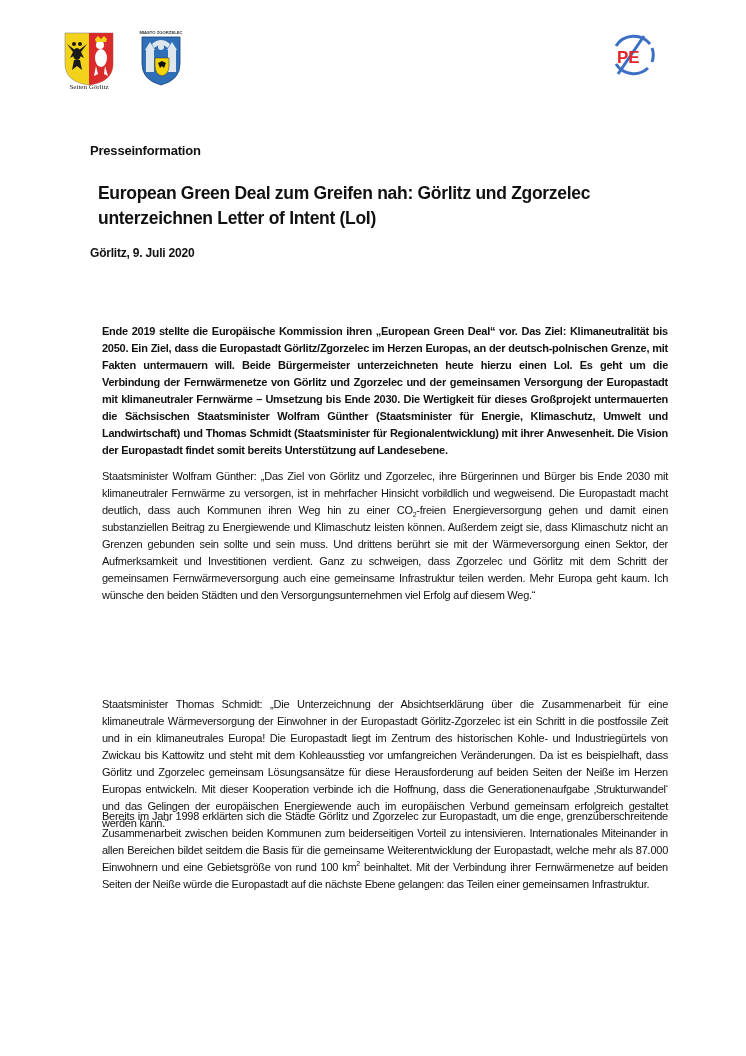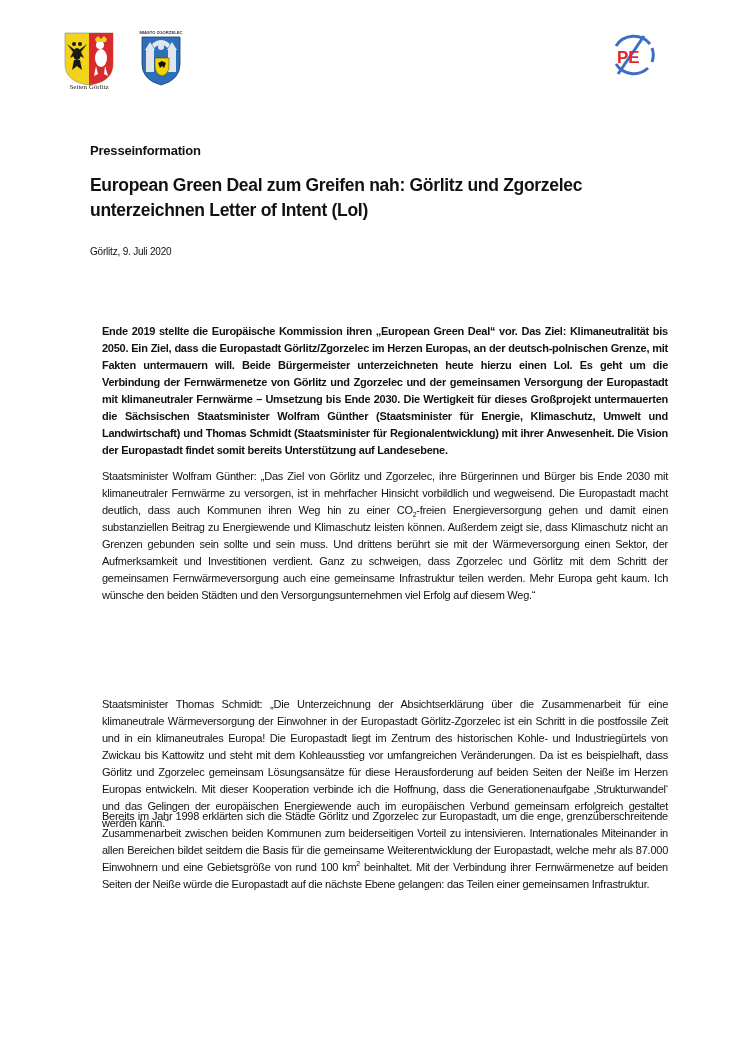--- a/index.html
+++ b/index.html
@@ -6,21 +6,21 @@
     body { width: 746px; height: 1056px; position: relative; overflow: hidden; font-family: "Liberation Sans", sans-serif; color: #111; }
     .page { position: absolute; inset: 0; background: #fff; }
     .logo { position: absolute; }
     .logo-goerlitz { left: 62px; top: 30px; width: 54px; height: 64px; }
     .logo-goerlitz-label { position: absolute; left: 58px; top: 83px; width: 62px; text-align: center; font-family: "Liberation Serif", serif; font-size: 7px; color: #222; }
     .logo-zgorzelec { left: 138px; top: 28px; width: 46px; height: 58px; }
     .logo-swg { left: 494px; top: 38px; width: 96px; height: 38px; }
     .logo-pe { left: 608px; top: 30px; width: 50px; height: 50px; }
     .kicker { position: absolute; left: 90px; top: 143px; font-size: 13px; font-weight: bold; letter-spacing: -0.2px; }
     .headline { position: absolute; left: 90px; top: 173px; width: 570px; font-size: 17.5px; line-height: 25px; font-weight: bold; letter-spacing: -0.3px; }
-    .dateline { position: absolute; left: 90px; top: 246px; font-size: 10px; font-weight: normal; letter-spacing: -0.2px; }
+    .dateline { position: absolute; left: 90px; top: 246px; font-size: 12px; font-weight: bold; letter-spacing: -0.2px; }
 
     .para { position: absolute; left: 90px; width: 566px; font-size: 11px; line-height: 17px; text-align: justify; letter-spacing: -0.25px; margin: 12px; }
     .lead { top: 311px; font-weight: bold; }
     .p1 { top: 456px; }
     .p2 { top: 684px; }
     .p3 { top: 796px; }
     sub { font-size: 7px; line-height: 0; }
     sup { font-size: 7px; line-height: 0; }
   </style>
 </head>
@@ -75,21 +75,21 @@
     <svg width="50" height="50" viewBox="0 0 50 50">
       <path d="M8 16 A21 21 0 0 1 42 14" fill="none" stroke="#3a6fc4" stroke-width="3"></path>
       <path d="M8 34 A21 21 0 0 0 40 38" fill="none" stroke="#3a6fc4" stroke-width="3"></path>
       <path d="M36 6 L10 44" stroke="#3a6fc4" stroke-width="3"></path>
       <path d="M44 18 A20 20 0 0 1 44 32" fill="none" stroke="#3a6fc4" stroke-width="3"></path>
       <text x="9" y="33" font-size="17" font-weight="bold" fill="#e0262b" font-family="Liberation Sans, sans-serif">PE</text>
     </svg>
   </div>
 
   <div class="kicker">Presseinformation</div>
-  <h1 class="headline" style="margin:0;">European Green Deal zum Greifen nah: Görlitz und Zgorzelec unterzeichnen Letter of Intent (LoI)</h1>
+  <h1 class="headline" style="margin:8px;">European Green Deal zum Greifen nah: Görlitz und Zgorzelec unterzeichnen Letter of Intent (LoI)</h1>
   <div class="dateline">Görlitz, 9. Juli 2020</div>
 
   <p class="para lead">Ende 2019 stellte die Europäische Kommission ihren „European Green Deal“ vor. Das Ziel: Klimaneutralität bis 2050. Ein Ziel, dass die Europastadt Görlitz/Zgorzelec im Herzen Europas, an der deutsch-polnischen Grenze, mit Fakten untermauern will. Beide Bürgermeister unterzeichneten heute hierzu einen LoI. Es geht um die Verbindung der Fernwärmenetze von Görlitz und Zgorzelec und der gemeinsamen Versorgung der Europastadt mit klimaneutraler Fernwärme – Umsetzung bis Ende 2030. Die Wertigkeit für dieses Großprojekt untermauerten die Sächsischen Staatsminister Wolfram Günther (Staatsminister für Energie, Klimaschutz, Umwelt und Landwirtschaft) und Thomas Schmidt (Staatsminister für Regionalentwicklung) mit ihrer Anwesenheit. Die Vision der Europastadt findet somit bereits Unterstützung auf Landesebene.</p>
 
   <p class="para p1"><span>Staatsminister Wolfram Günther: „Das Ziel von Görlitz und Zgorzelec, ihre Bürgerinnen und Bürger bis Ende 2030 mit klimaneutraler Fernwärme zu versorgen, ist in mehrfacher Hinsicht vorbildlich und wegweisend. Die Europastadt macht deutlich, dass auch Kommunen ihren Weg hin zu einer CO</span><sub>2</sub><span>-freien Energieversorgung gehen und damit einen substanziellen Beitrag zu Energiewende und Klimaschutz leisten können. Außerdem zeigt sie, dass Klimaschutz nicht an Grenzen gebunden sein sollte und sein muss. Und drittens berührt sie mit der Wärmeversorgung einen Sektor, der Aufmerksamkeit und Investitionen verdient. Ganz zu schweigen, dass Zgorzelec und Görlitz mit dem Schritt der gemeinsamen Fernwärmeversorgung auch eine gemeinsame Infrastruktur teilen werden. Mehr Europa geht kaum. Ich wünsche den beiden Städten und den Versorgungsunternehmen viel Erfolg auf diesem Weg.“</span></p>
 
   <p class="para p2">Staatsminister Thomas Schmidt: „Die Unterzeichnung der Absichtserklärung über die Zusammenarbeit für eine klimaneutrale Wärmeversorgung der Einwohner in der Europastadt Görlitz-Zgorzelec ist ein Schritt in die postfossile Zeit und in ein klimaneutrales Europa! Die Europastadt liegt im Zentrum des historischen Kohle- und Industriegürtels von Zwickau bis Kattowitz und steht mit dem Kohleausstieg vor umfangreichen Veränderungen. Da ist es beispielhaft, dass Görlitz und Zgorzelec gemeinsam Lösungsansätze für diese Herausforderung auf beiden Seiten der Neiße im Herzen Europas entwickeln. Mit dieser Kooperation verbinde ich die Hoffnung, dass die Generationenaufgabe ‚Strukturwandel‘ und das Gelingen der europäischen Energiewende auch im europäischen Verbund gemeinsam erfolgreich gestaltet werden kann.“</p>
 
   <p class="para p3"><span>Bereits im Jahr 1998 erklärten sich die Städte Görlitz und Zgorzelec zur Europastadt, um die enge, grenzüberschreitende Zusammenarbeit zwischen beiden Kommunen zum beiderseitigen Vorteil zu intensivieren. Internationales Miteinander in allen Bereichen bildet seitdem die Basis für die gemeinsame Weiterentwicklung der Europastadt, welche mehr als 87.000 Einwohnern und eine Gebietsgröße von rund 100 km</span><sup>2</sup><span> beinhaltet. Mit der Verbindung ihrer Fernwärmenetze auf beiden Seiten der Neiße würde die Europastadt auf die nächste Ebene gelangen: das Teilen einer gemeinsamen Infrastruktur.</span></p>
 

